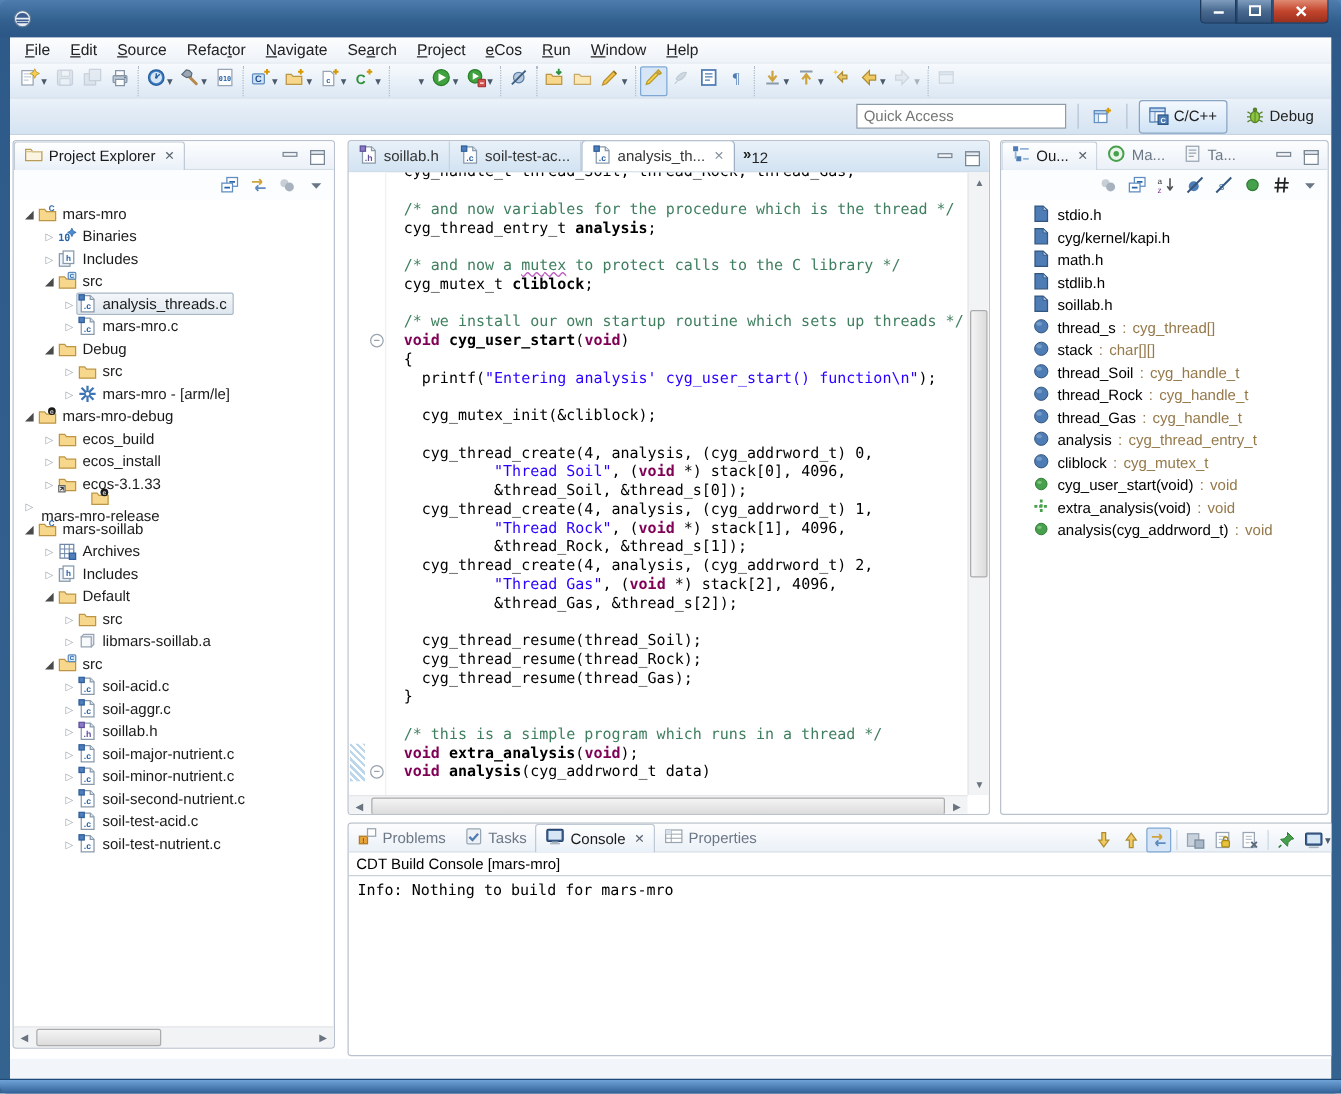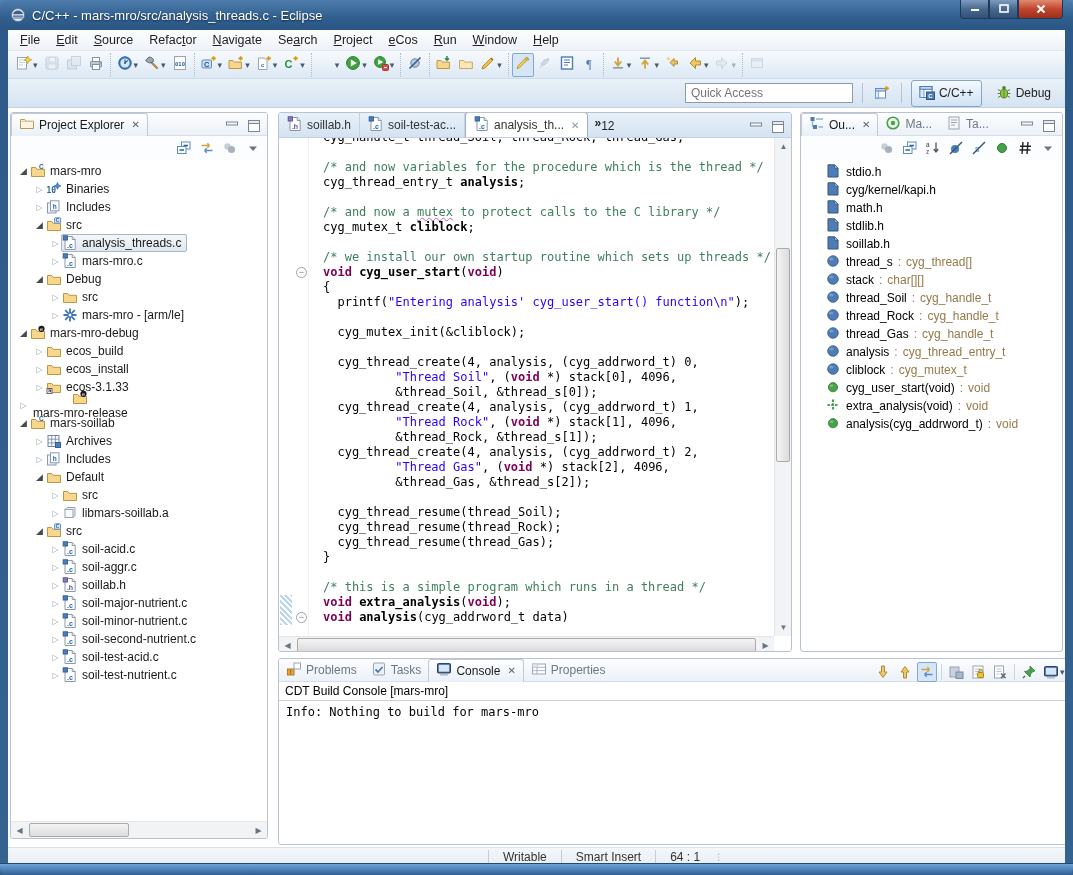--- a/index.html
+++ b/index.html
@@ -121,21 +121,20 @@
 
 <div class="window">
   <div class="titlebar">
     <span class="title-icon" id="logo">
         <svg width="16" height="16" viewBox="0 0 16 16">
           <circle cx="8" cy="8" r="6.5" fill="#E8EEF6" stroke="#5E7694"></circle>
           <path d="M3 7.2 a5.2 5.2 0 0 1 10 0 z" fill="#3E5E90"></path>
           <path d="M3 9.2 h10 M3.4 11 h9.2" stroke="#3E5E90" stroke-width="1.2"></path>
         </svg>
       </span>
-    <span class="title-text">C/C++ - mars-mro/src/analysis_threads.c - Eclipse</span>
     <div class="win-btns">
       <div class="win-btn min">
           <svg width="16" height="16">
             <path d="M4 9 h8" stroke="#fff" stroke-width="2"></path>
           </svg>
         </div>
       <div class="win-btn">
           <svg width="16" height="16">
             <rect x="4" y="4" width="8" height="7" fill="none" stroke="#fff" stroke-width="1.6"></rect>
           </svg>
@@ -1232,23 +1231,16 @@
           <div class="con-text">Info: Nothing to build for mars-mro</div>
           <div class="sbv" style="bottom:0;">
             <span class="sb-arrow" style="top:0;">▲</span>
             <div class="sb-thumb" style="left:1px;right:1px;top:17px;bottom:17px;"></div>
             <span class="sb-arrow" style="bottom:0;">▼</span>
           </div>
         </div>
       </div>
     </div>
 
-    <div class="statusbar">
-      <span class="st-spacer"></span>
-      <span class="st-cell">Writable</span>
-      <span class="st-cell">Smart Insert</span>
-      <span class="st-cell">64 : 1</span>
-      <span class="grip">⋮</span>
-    </div>
   </div>
 
   <div class="bottomframe"></div>
 </div>
 
 </body></html>

